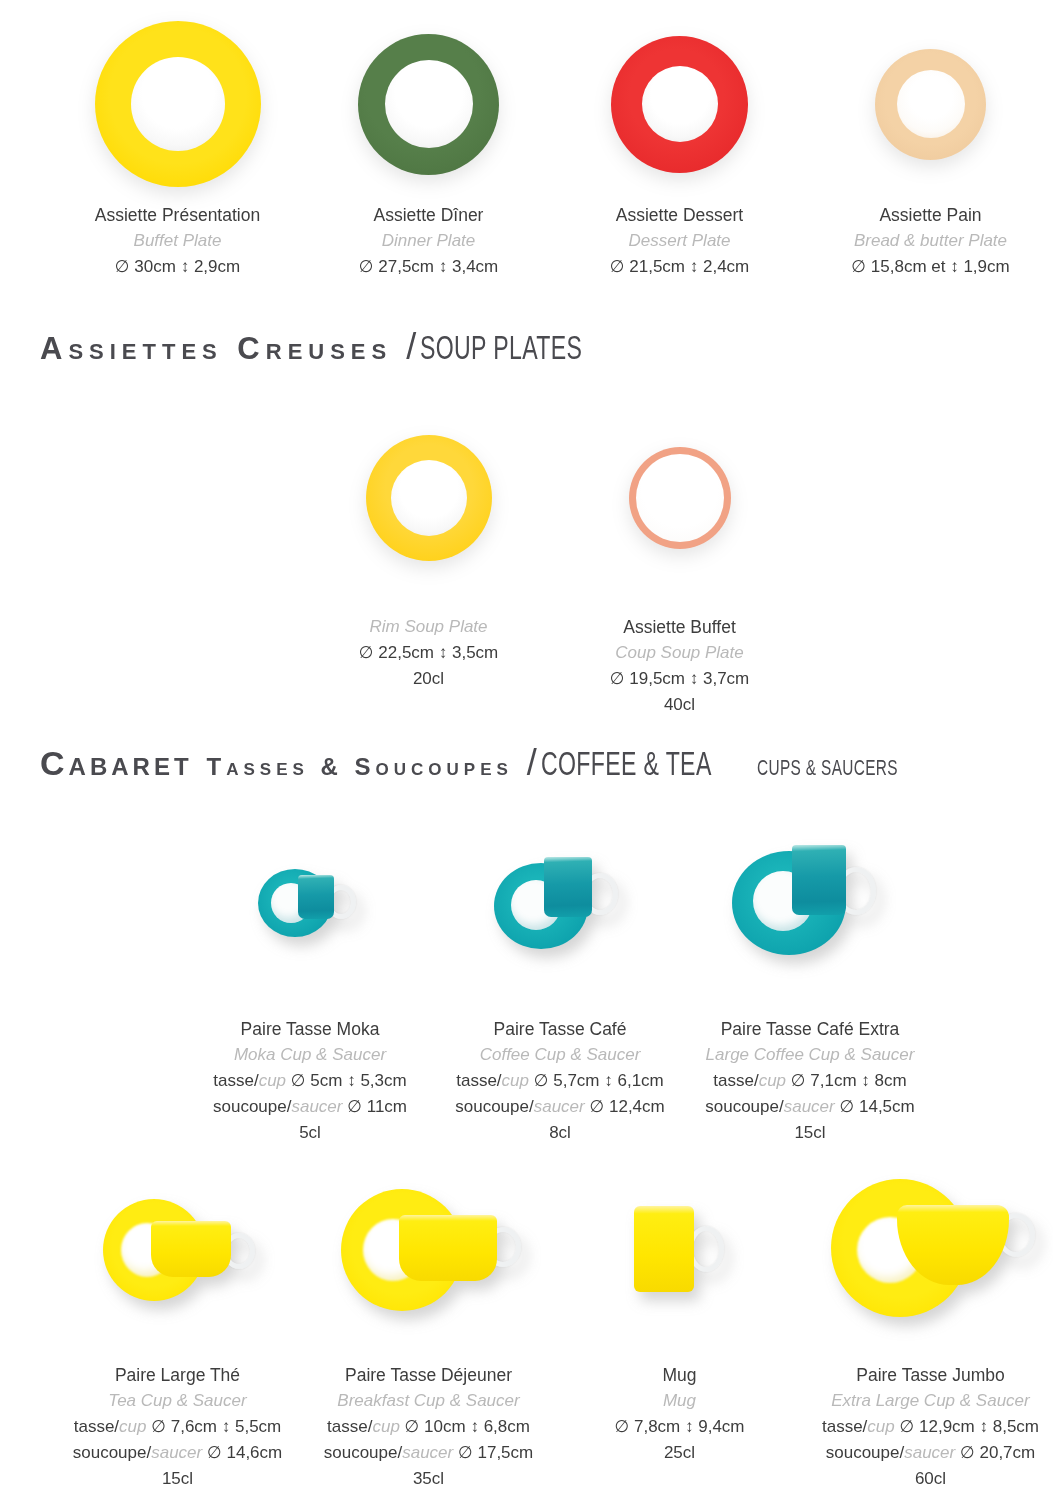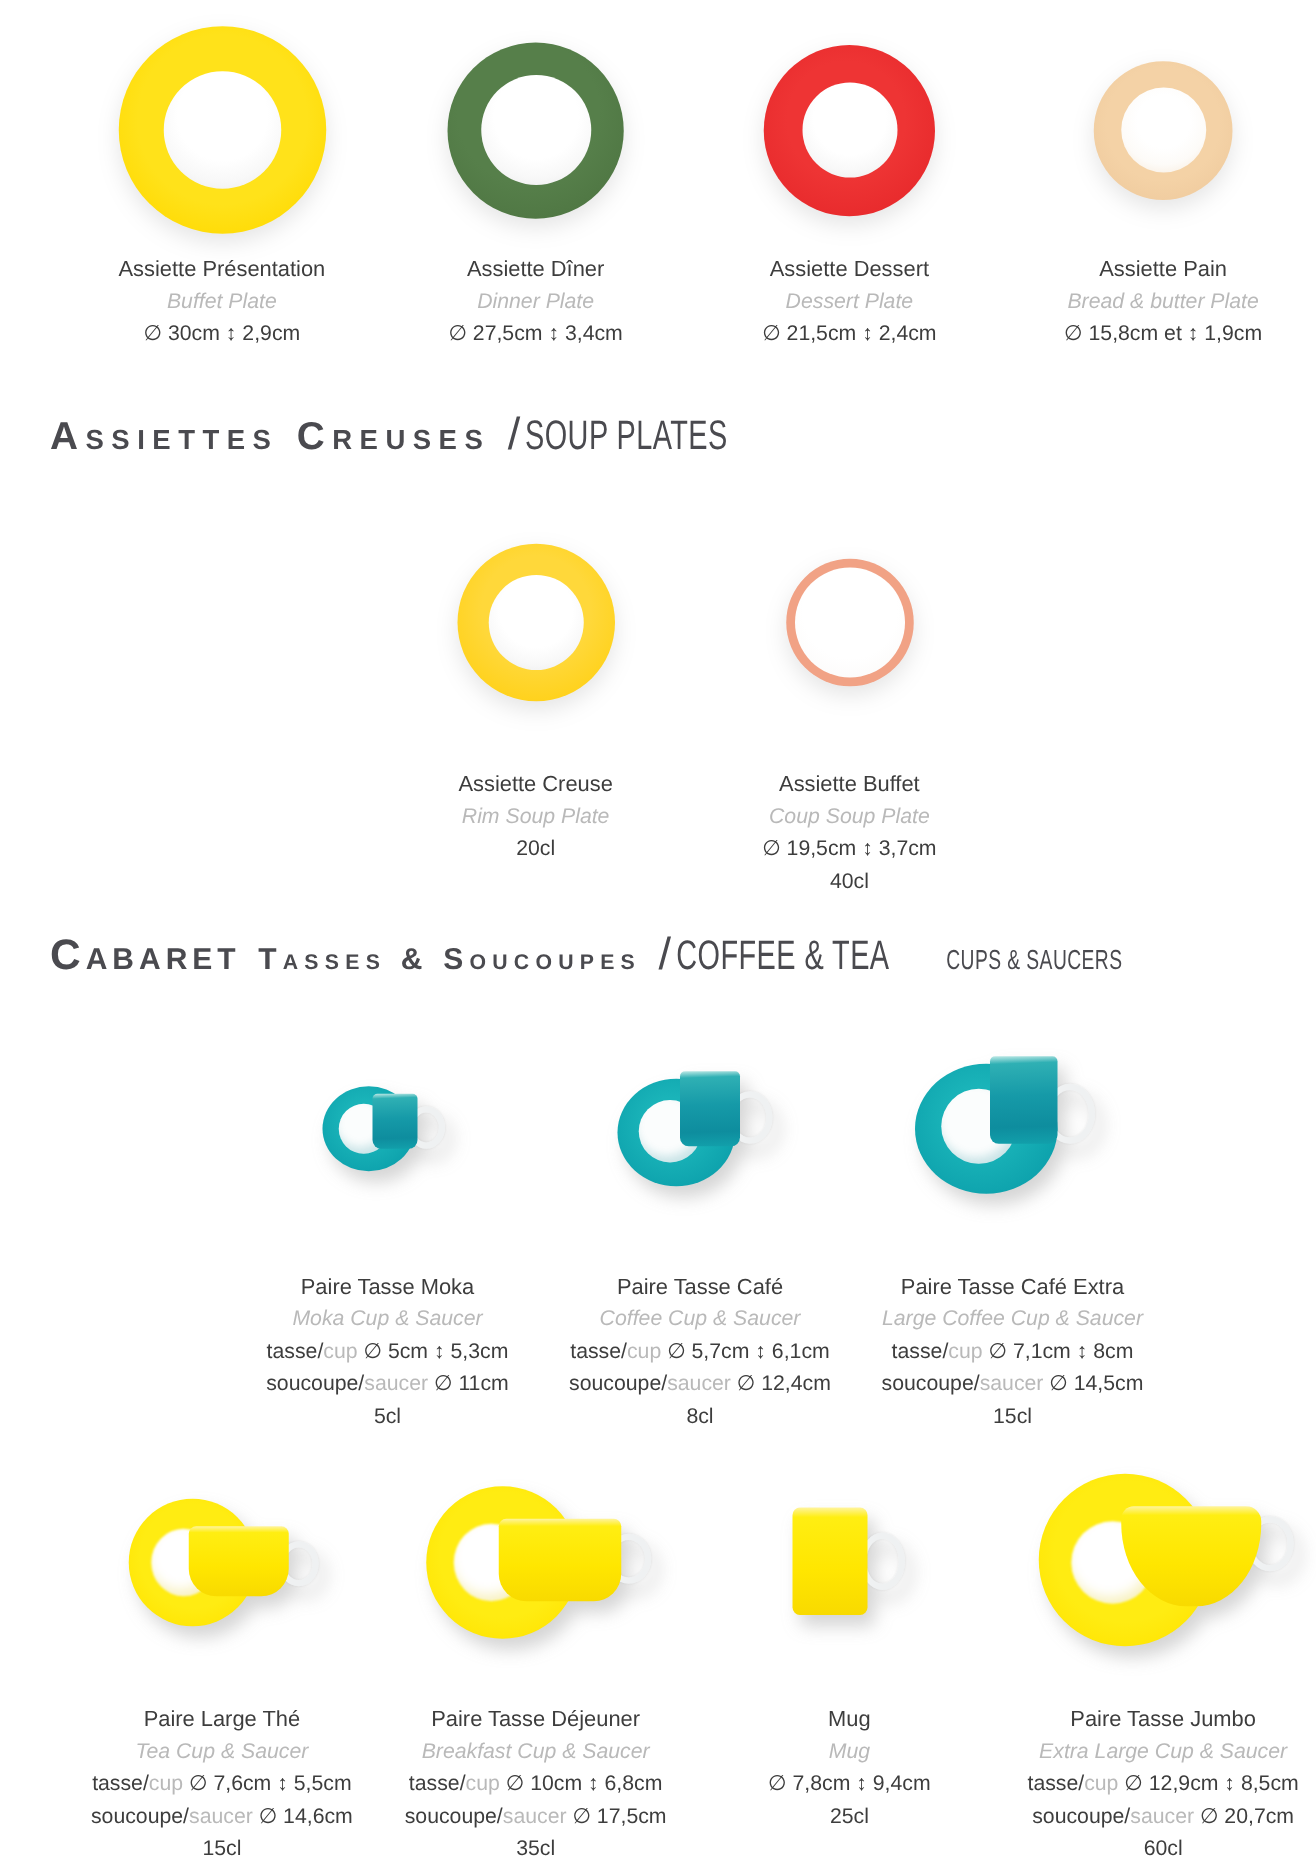--- a/index.html
+++ b/index.html
@@ -12,21 +12,21 @@
   .row4{display:flex;margin-left:52px;width:1004px;}
   .row4 .col{width:251px;display:flex;flex-direction:column;align-items:flex-end;}
   .row3{display:flex;margin-left:185px;width:750px;}
   .row3 .col{width:250px;display:flex;flex-direction:column;align-items:center;}
 
   .img-area{display:flex;align-items:center;justify-content:center;width:100%;}
   .labels{text-align:center;line-height:26px;font-size:17px;width:100%;}
   .name-fr{color:#3d3d3d;font-size:17.5px;}
   .name-en{color:#b9b9b9;font-style:italic;}
   .dims{color:#3d3d3d;white-space:nowrap;}
-  .gray{color:#b9b9b9;}
+  .gray{color:#b9b9b9;font-style:italic;}
 
   
   .section-heading{margin-left:40px;display:flex;align-items:baseline;white-space:nowrap;color:#4a4a4f;}
   .h-fr{font-weight:700;font-variant:small-caps;letter-spacing:6px;font-size:31px;}
   .h-fr-big{font-weight:700;font-variant:small-caps;letter-spacing:4px;font-size:34px;}
   .h-fr-sub{font-weight:700;font-variant:small-caps;letter-spacing:5px;font-size:24px;margin-left:14px;}
   .h-sep{font-weight:300;font-size:36px;margin:0 4px 0 14px;color:#4a4a4f;}
   .cond{display:inline-block;transform:scaleX(0.70);transform-origin:left center;font-weight:500;letter-spacing:0.5px;}
   .h-en{font-size:33px;}
   .h-en-sub{font-size:22px;margin-left:-28px;}
@@ -156,22 +156,22 @@
         </div>
   </div>
     </div>
   <div class="col"></div>
 </div>
 
 <div class="row4" style="margin-top:26px;">
   <div class="col"></div>
   <div class="col">
       <div class="labels">
-    <div class="name-fr">Assiette Creuse</div>
     <div class="name-en">Rim Soup Plate</div>
+    <div class="dims">∅ 22,5cm ↕ 3,5cm</div>
     <div class="dims">20cl</div>
   </div>
     </div>
   <div class="col">
       <div class="labels">
     <div class="name-fr">Assiette Buffet</div>
     <div class="name-en">Coup Soup Plate</div>
     <div class="dims">∅ 19,5cm ↕ 3,7cm</div>
     <div class="dims">40cl</div>
   </div>

